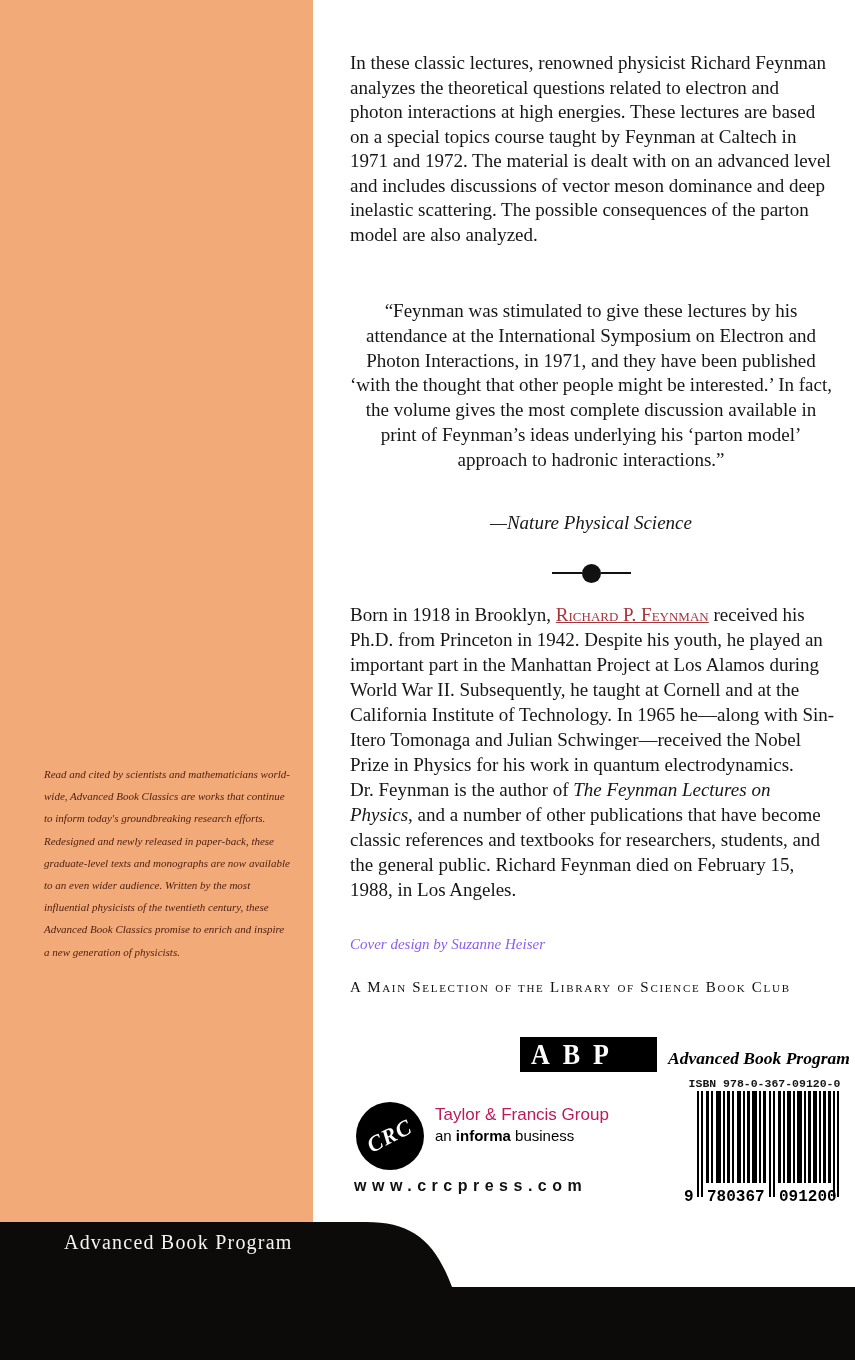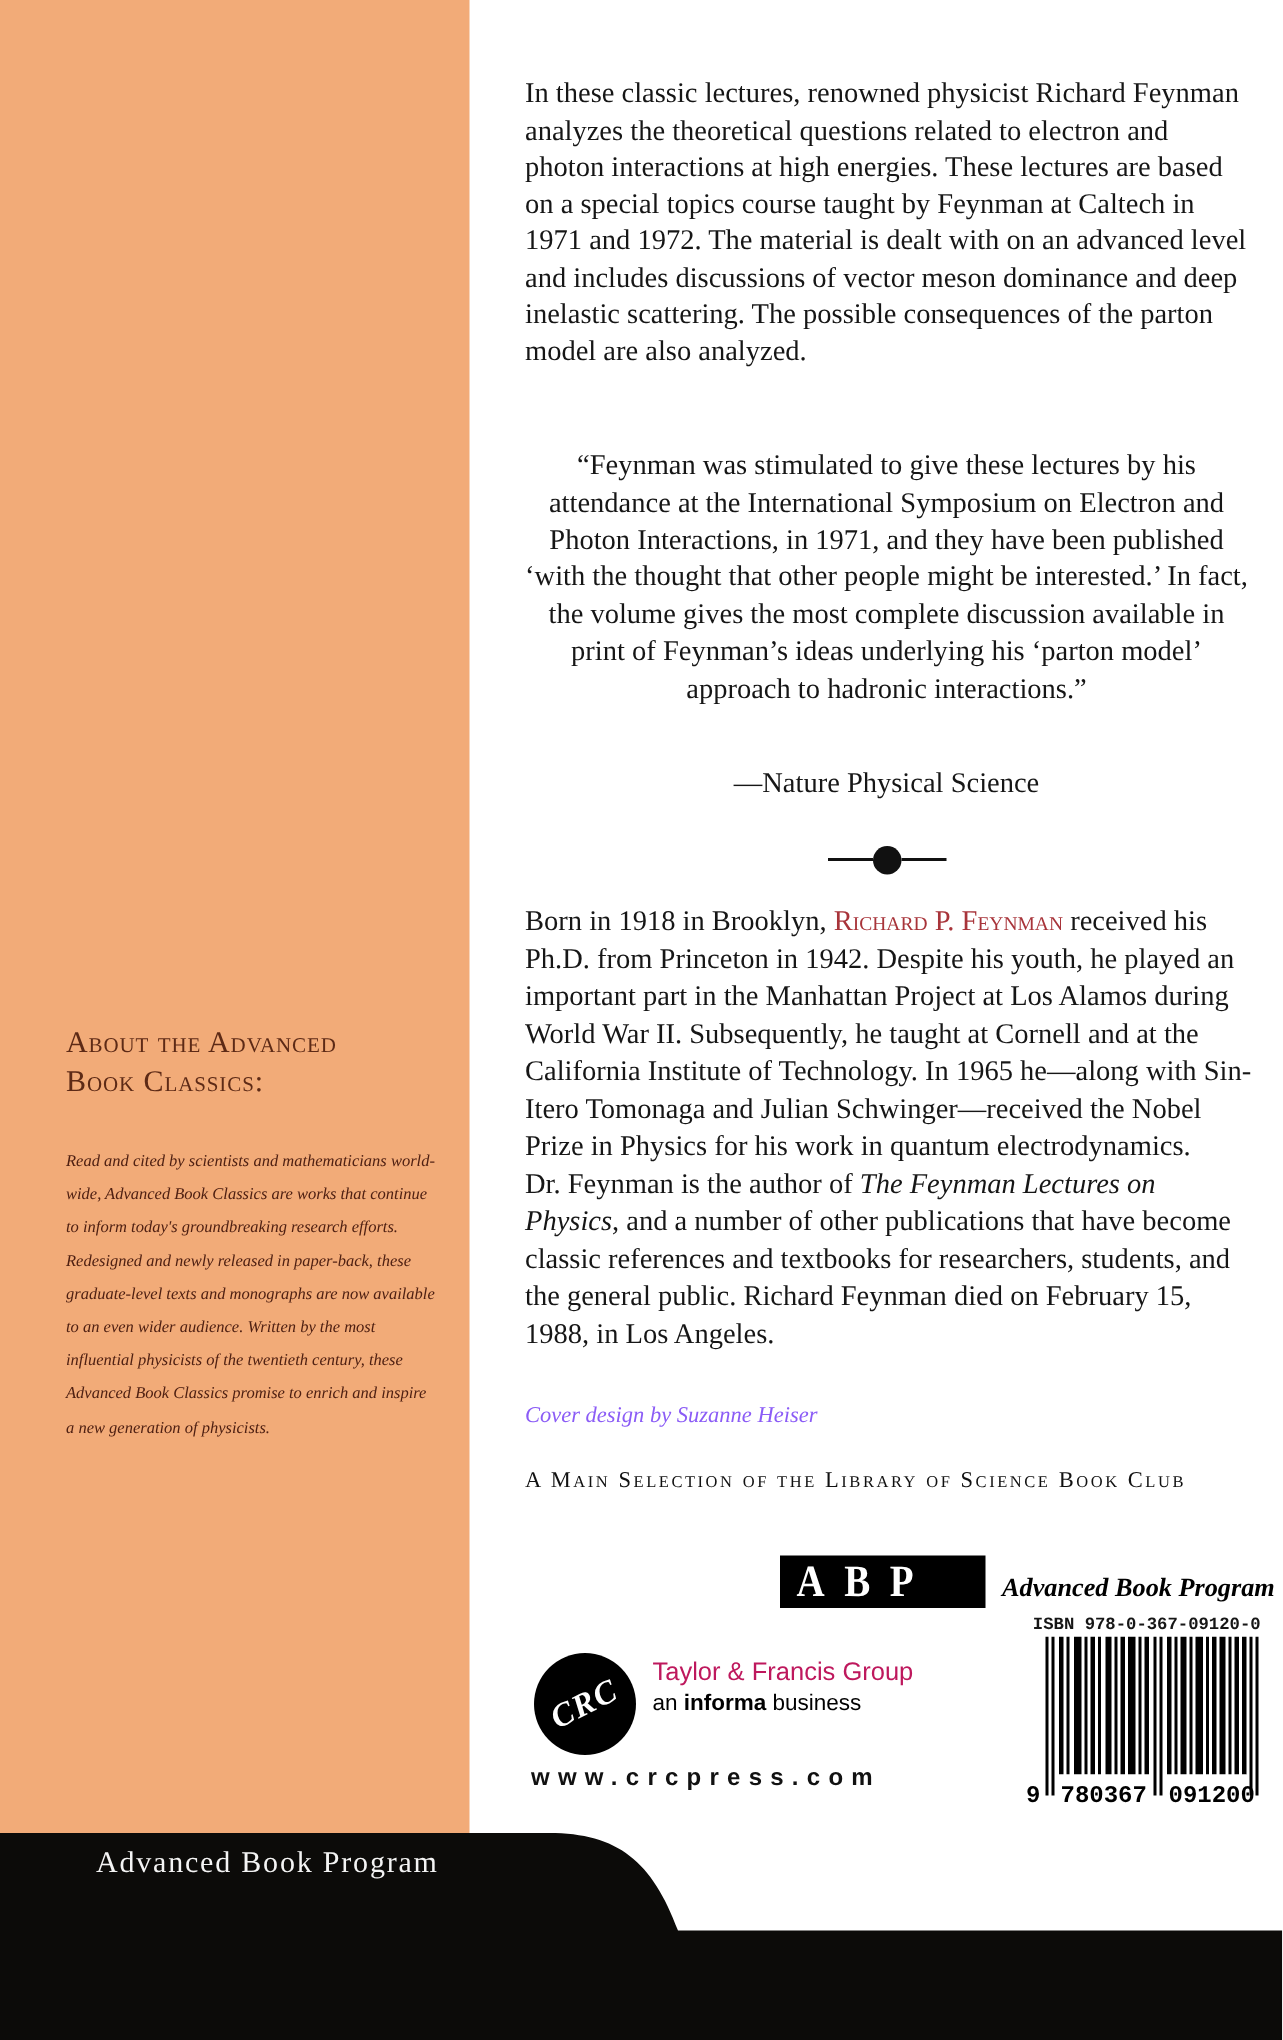--- a/index.html
+++ b/index.html
@@ -16,30 +16,30 @@
     letter-spacing:0.6px; color:#5d2a16;
   }
   .panel-body {
     position:absolute; left:44px; top:763px; width:246px;
     font-style:italic; font-size:11px; line-height:22.2px; color:#4f2012;
   }
 
   
   .intro { position:absolute; left:350px; top:51px; width:484px; font-size:19px; line-height:24.5px; }
   .quote { position:absolute; left:350px; top:299px; width:482px; font-size:19px; line-height:24.8px; text-align:center; }
-  .quote-attr { position:absolute; left:350px; top:512px; width:482px; text-align:center; font-size:19px; }
+  .quote-attr { position:absolute; left:350px; top:512px; width:482px; text-align:center; font-style:italic; font-size:19px; }
 
   .divider { position:absolute; left:350px; top:563px; width:482px; height:20px;
              display:flex; align-items:center; justify-content:center; }
   .div-line { width:30px; height:2.5px; background:#111; }
   .div-dot  { width:19px; height:19px; border-radius:50%; background:#111; }
 
   .bio { position:absolute; left:350px; top:602px; width:486px; font-size:19px; line-height:25px; }
   .seg-p { }
-  .seg-red { color:#a8343a; font-variant:small-caps; }
+  .seg-red { color:#a8343a; font-variant:small-caps;text-decoration:underline; }
   .seg-i { font-style:italic; }
 
   .credit { position:absolute; left:350px; top:936px; font-style:italic; font-size:15px; color:#8b5cf6; }
   .selection { position:absolute; left:350px; top:979px; width:495px;
                font-variant:small-caps; font-size:15px; letter-spacing:1.7px; white-space:nowrap; color:#111; }
 
   
   .abp-row { position:absolute; left:490px; top:1037px; display:flex; align-items:flex-end; gap:11px;padding-left:30px; }
   .abp-box { width:137px; height:35px; background:#000; display:flex; align-items:center;
              padding-left:11px; box-sizing:border-box; }
@@ -72,21 +72,20 @@
   .bottom-shape { position:absolute; left:0; top:1220px; }
   .footer-label { position:absolute; left:64px; top:1231px; color:#f4f4f4;
                   font-size:20px; letter-spacing:1.2px; }
 </style>
 </head>
 <body>
 
 <div class="page">
 
   <div class="orange-panel">
-    <div class="panel-heading">About the Advanced Book Classics:</div>
     <div class="panel-body">Read and cited by scientists and mathematicians world-wide, Advanced Book Classics are works that continue to inform today's groundbreaking research efforts. Redesigned and newly released in paper-back, these graduate-level texts and monographs are now available to an even wider audience. Written by the most influential physicists of the twentieth century, these Advanced Book Classics promise to enrich and inspire a new generation of physicists.</div>
   </div>
 
   <div class="intro">In these classic lectures, renowned physicist Richard Feynman analyzes the theoretical questions related to electron and photon interactions at high energies. These lectures are based on a special topics course taught by Feynman at Caltech in 1971 and 1972. The material is dealt with on an advanced level and includes discussions of vector meson dominance and deep inelastic scattering. The possible consequences of the parton model are also analyzed.</div>
 
   <div class="quote">“Feynman was stimulated to give these lectures by his attendance at the International Symposium on Electron and Photon Interactions, in 1971, and they have been published ‘with the thought that other people might be interested.’ In fact, the volume gives the most complete discussion available in print of Feynman’s ideas underlying his ‘parton model’ approach to hadronic interactions.”</div>
   <div class="quote-attr">—Nature Physical Science</div>
 
   <div class="divider">
     <span class="div-line"></span>

